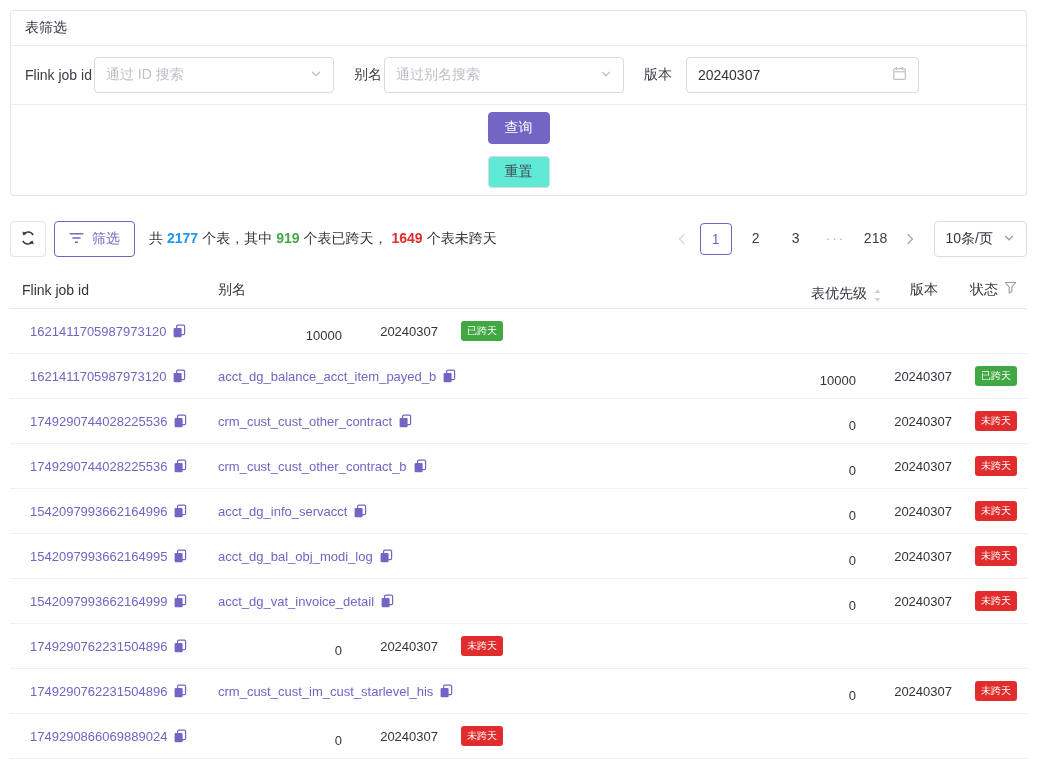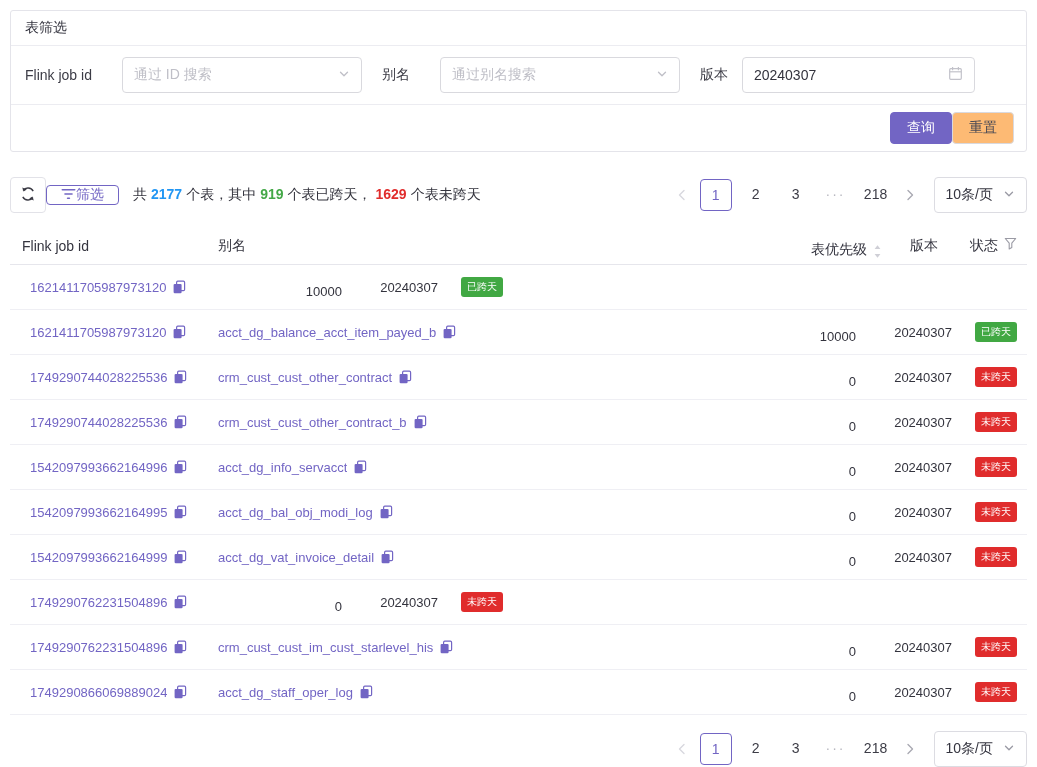--- a/index.html
+++ b/index.html
@@ -13,36 +13,36 @@
 
   
   .filter-card { margin:10px 10px 0; border:1px solid #e4e4ea; border-radius:3px; }
   .card-title { padding:8px 14px; font-size:14px; color:#34343f; border-bottom:1px solid #ececf1; }
   .filter-fields { display:flex; align-items:center; padding:11px 14px; border-bottom:1px solid #ececf1; }
   .field-label { font-size:14px; color:#3c3c46; white-space:nowrap; }
   .select-box, .date-box {
     height:36px; border:1px solid #d9d9de; border-radius:4px; background:#fff;
     display:flex; align-items:center; justify-content:space-between; padding:0 11px;
   }
-  .select-box { width:240px; margin-left:30px; }
+  .select-box { width:240px; margin-left:2px; }
   .date-box { width:233px; margin-left:14px; }
   .placeholder { color:#bfbfc7; font-size:14px; }
   .date-value { color:#33333d; font-size:14px; }
-  .filter-actions { display:flex; justify-content:flex-end; align-items:center; padding:7px 12px; }
+  .filter-actions { display:flex; justify-content:flex-end; align-items:center; gap:12px; padding:7px 12px;flex-direction:column; }
   .btn { height:32px; padding:0 16px; border-radius:4px; font-size:14px; cursor:pointer; }
   .btn-primary { background:#7265c4; border:1px solid #7265c4; color:#fff; }
-  .btn-default { background:#fdba74; border:1px solid #d9d9de; color:#4a4a55;font-family:Liberation Mono, monospace; }
+  .btn-default { background:#5eead4; border:1px solid #d9d9de; color:#4a4a55;font-family:Liberation Mono, monospace; }
   .ml20 { margin-left:20px; }
 
   
   .toolbar { display:flex; align-items:center; margin:25px 10px 0; }
   .icon-btn { width:36px; height:36px; border:1px solid #e2e2e8; border-radius:4px; background:#fff;
     display:flex; align-items:center; justify-content:center; cursor:pointer; }
-  .filter-btn { margin-left:0; height:20px; padding:0 14px; border:1px solid #7265c4; border-radius:4px;
-    background:#fff; color:#7265c4; font-size:14px; display:flex; align-items:center; cursor:pointer; }
+  .filter-btn { margin-left:8px; height:36px; padding:0 14px; border:1px solid #7265c4; border-radius:4px;
+    background:#fff; color:#7265c4; font-size:14px; display:flex; align-items:center; gap:8px; cursor:pointer; }
   .summary { margin-left:14px; font-size:14px; color:#33333d; white-space:nowrap; }
   .summary b { font-weight:bold; margin:0 4px; }
   .num-total { color:#2196f3; }
   .num-crossed { color:#43a847; }
   .num-not-crossed { color:#e02c2c; }
 
   
   .pagination { display:flex; align-items:center; }
   .toolbar .pagination { margin-left:auto; }
   .pager-arrow { width:28px; height:32px; display:flex; align-items:center; justify-content:center; cursor:pointer; }
@@ -137,21 +137,21 @@
       <span>
         <svg width="15" height="12" viewBox="0 0 15 12">
           <rect x="0.5" y="1" width="14" height="1.6" rx="0.8" fill="#7265c4"></rect>
           <rect x="3.2" y="5.2" width="8.6" height="1.6" rx="0.8" fill="#7265c4"></rect>
           <rect x="5.8" y="9.4" width="3.4" height="1.6" rx="0.8" fill="#7265c4"></rect>
         </svg>
       </span>
       <span>筛选</span>
     </div>
     <div class="summary">
-      <span>共</span><b class="num-total">2177</b><span>个表，其中</span><b class="num-crossed">919</b><span>个表已跨天，</span><b class="num-not-crossed">1629</b><span>个表未跨天</span>
+      <span>共</span><b class="num-total">2177</b><span>个表，其中</span><b class="num-crossed">919</b><span>个表已跨天，</span><b class="num-not-crossed">1649</b><span>个表未跨天</span>
     </div>
 
     <div class="pagination">
       <div class="pager-arrow">
         <svg width="10" height="12" viewBox="0 0 10 12">
             <path d="M7 1.5 L2.5 6 L7 10.5" fill="none" stroke="#d8d8de" stroke-width="1.4" stroke-linecap="round" stroke-linejoin="round"></path>
           </svg>
       </div>
       <div class="pager-item active">1</div>
       <div class="pager-item">2</div>
@@ -408,29 +408,20 @@
         <div class="trow">
     <div class="col-id">
       <span class="link">1749290866069889024</span>
       <span class="copy-btn">
         <svg width="14" height="14" viewBox="0 0 14 14">
           <rect x="4.6" y="1.2" width="8" height="9.4" rx="1.2" fill="none" stroke="#7265c4" stroke-width="1.2"></rect>
           <rect x="1.6" y="3.9" width="8" height="9.4" rx="1.2" fill="#7265c4"></rect>
         </svg>
       </span>
     </div>
-    <div class="col-alias">
-      <span class="link">acct_dg_staff_oper_log</span>
-      <span class="copy-btn">
-        <svg width="14" height="14" viewBox="0 0 14 14">
-          <rect x="4.6" y="1.2" width="8" height="9.4" rx="1.2" fill="none" stroke="#7265c4" stroke-width="1.2"></rect>
-          <rect x="1.6" y="3.9" width="8" height="9.4" rx="1.2" fill="#7265c4"></rect>
-        </svg>
-      </span>
-    </div>
     <div class="col-priority">0</div>
     <div class="col-version">20240307</div>
     <div class="col-status">
       <span class="badge not-crossed">未跨天</span>
     </div>
   </div>
       </div>
   </div>
 
   <div class="bottom-pager-wrap">

